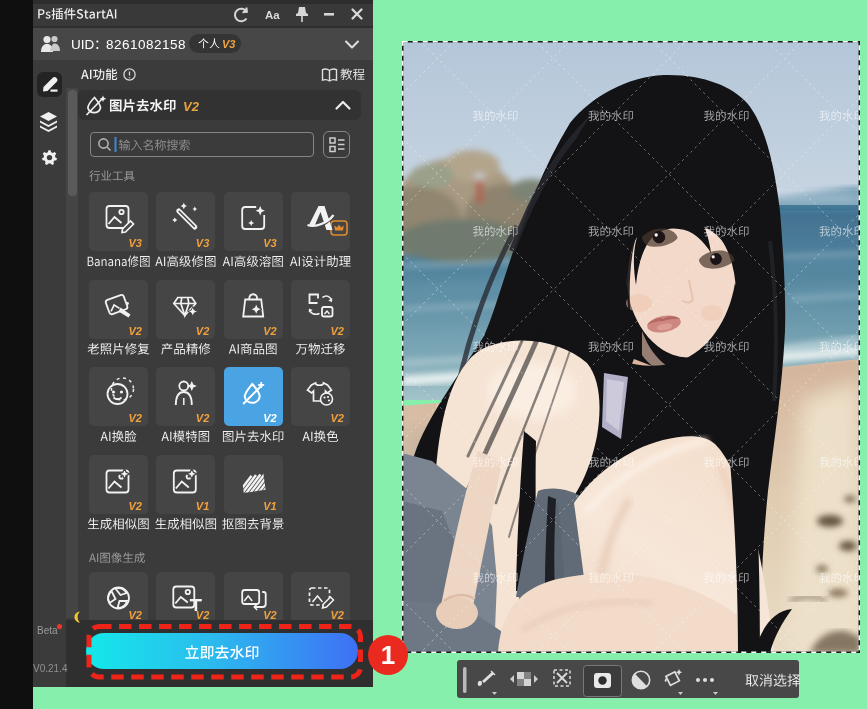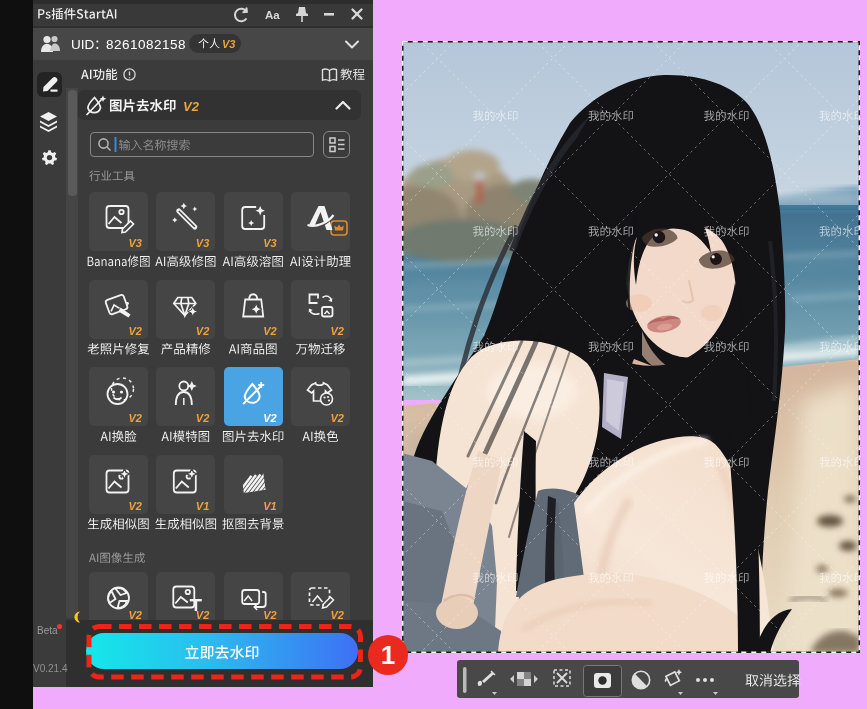--- a/index.html
+++ b/index.html
@@ -1,14 +1,14 @@
 <!DOCTYPE html>
 <html><head><meta charset="utf-8"><style>
 html,body{margin:0;padding:0;background:#282828;font-family:"Liberation Sans",sans-serif;}
-#stage{position:relative;width:867px;height:709px;overflow:hidden;background:#f0abfc;}
+#stage{position:relative;width:867px;height:709px;overflow:hidden;background:#86efac;}
 .abs{position:absolute;}
 </style></head><body>
 <div id="stage">
 <svg class="abs" style="left:402px;top:41px" width="458" height="612" viewBox="0 0 458 612">
       <defs>
         <linearGradient id="sky" x1="0" y1="0" x2="0" y2="1">
           <stop offset="0" stop-color="#b4c6d9"></stop>
           <stop offset="1" stop-color="#c9d6e2"></stop>
         </linearGradient>
         <linearGradient id="sea" x1="0" y1="0" x2="0" y2="1">

